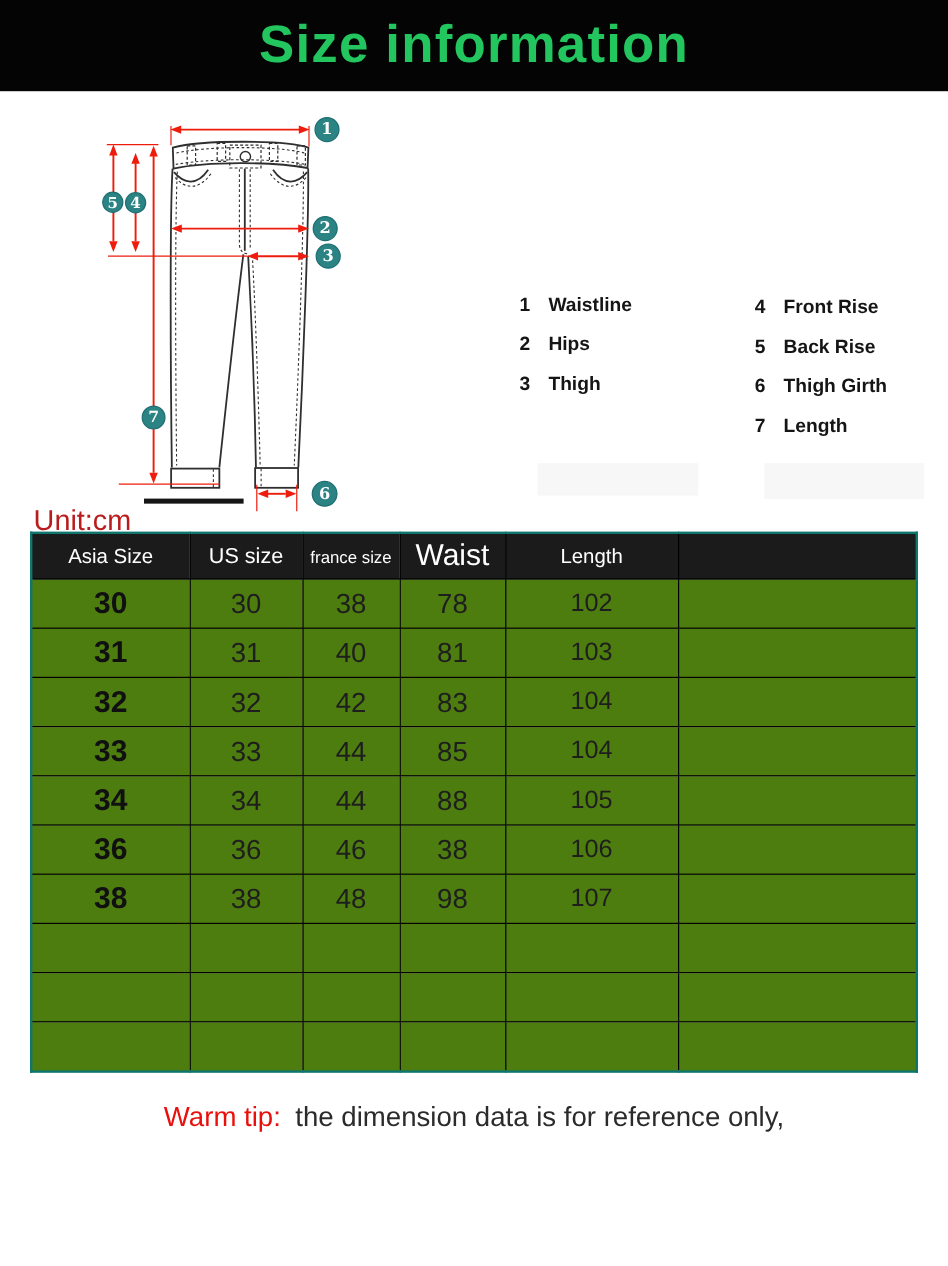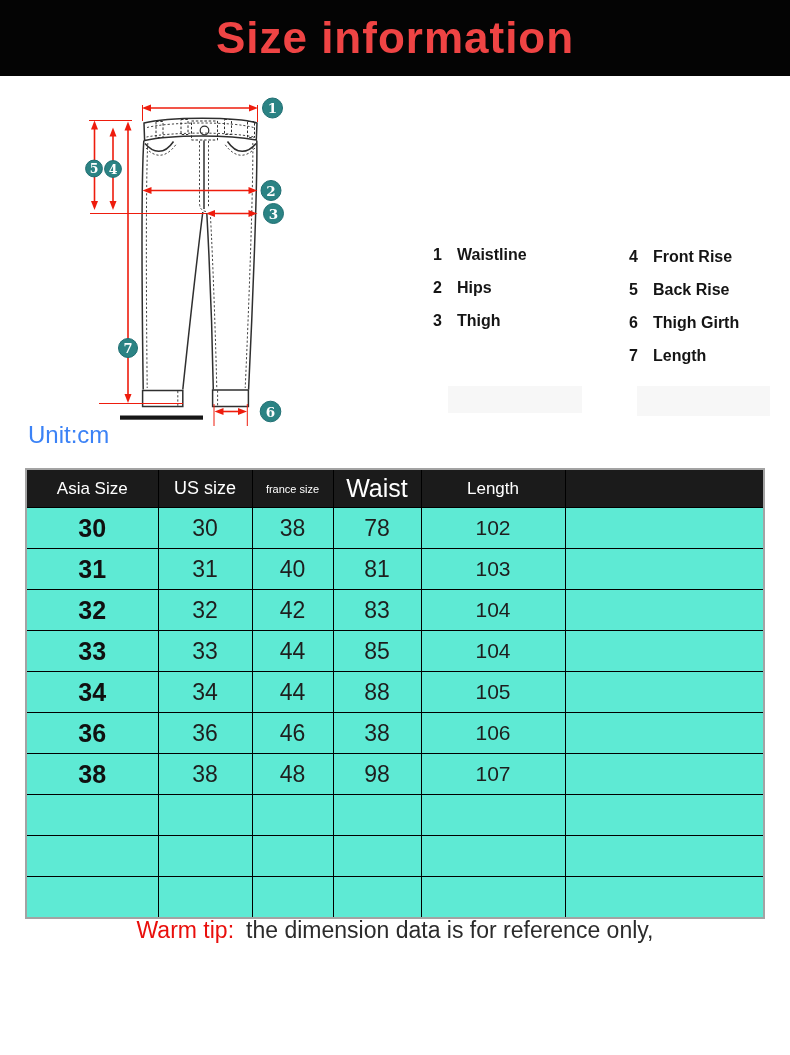--- a/index.html
+++ b/index.html
@@ -3,46 +3,46 @@
 <meta charset="utf-8">
 <style>
   html,body{margin:0;padding:0;}
   body{
     width:790px;height:1055px;position:relative;background:#ffffff;
     font-family:"Liberation Sans",sans-serif;overflow:hidden;
   }
   
   .banner{position:absolute;left:0;top:0;width:790px;height:76px;background:#040404;
     display:flex;align-items:center;justify-content:center;}
-  .banner h1{margin:0;color:#ef4444;font-size:44px;font-weight:bold;letter-spacing:1px;}
+  .banner h1{margin:0;color:#22c55e;font-size:44px;font-weight:bold;letter-spacing:1px;}
   
   .diagram-svg{position:absolute;left:80px;top:90px;width:215px;height:345px;}
   
   .legend{position:absolute;font-size:16px;font-weight:600;color:#151515;}
   .legend-left{left:433px;top:238px;}
   .legend-right{left:629px;top:240px;}
   .legend-item{display:flex;align-items:center;height:33px;}
   .legend-num{display:inline-block;width:24px;}
   .legend-label{white-space:nowrap;}
   .placeholder-box{position:absolute;background:#f7f7f7;}
   #ph1{left:448px;top:386px;width:134px;height:27px;}
   #ph2{left:637px;top:386px;width:133px;height:30px;}
   
-  .unit{position:absolute;left:28px;top:421px;font-size:24px;font-weight:500;color:#3b82f6;}
-  
-  .size-table{position:absolute;left:25px;top:468px;width:738px;
-    border-collapse:collapse;table-layout:fixed;border:2px solid #a3a3a3;}
+  .unit{position:absolute;left:28px;top:421px;font-size:24px;font-weight:500;color:#b91c1c;}
+  
+  .size-table{position:absolute;left:25px;top:443px;width:738px;
+    border-collapse:collapse;table-layout:fixed;border:2px solid #0f766e;}
   .size-table th,.size-table td{border:1.5px solid #000;padding:0;text-align:center;vertical-align:middle;}
   .size-table thead th{background:#1b1b1b;color:#ffffff;height:37px;font-weight:normal;border-color:#000;}
   th.h0{font-weight:bold;font-size:17px;}
   th.h1{font-size:18px;}
-  th.h2{font-size:11px;}
+  th.h2{font-size:14px;}
   th.h3{font-size:25px;}
   th.h4{font-size:17px;}
-  .size-table tbody td{height:40px;font-size:23px;color:#1e1e1e;background:#5eead4;}
+  .size-table tbody td{height:40px;font-size:23px;color:#1e1e1e;background:#4d7c0f;}
   .size-table tbody td.c0{font-weight:bold;font-size:25px;color:#101010;}
   .size-table tbody td.c4{font-size:21px;}
   
   .warm-tip{position:absolute;left:0;top:913px;width:790px;text-align:center;
     font-family:Liberation Sans, sans-serif;font-size:23px;line-height:34px;color:#2b2b2b;}
   .warm-tip .red{margin-right:12px;}
 </style>
 </head>
 <body>
 

